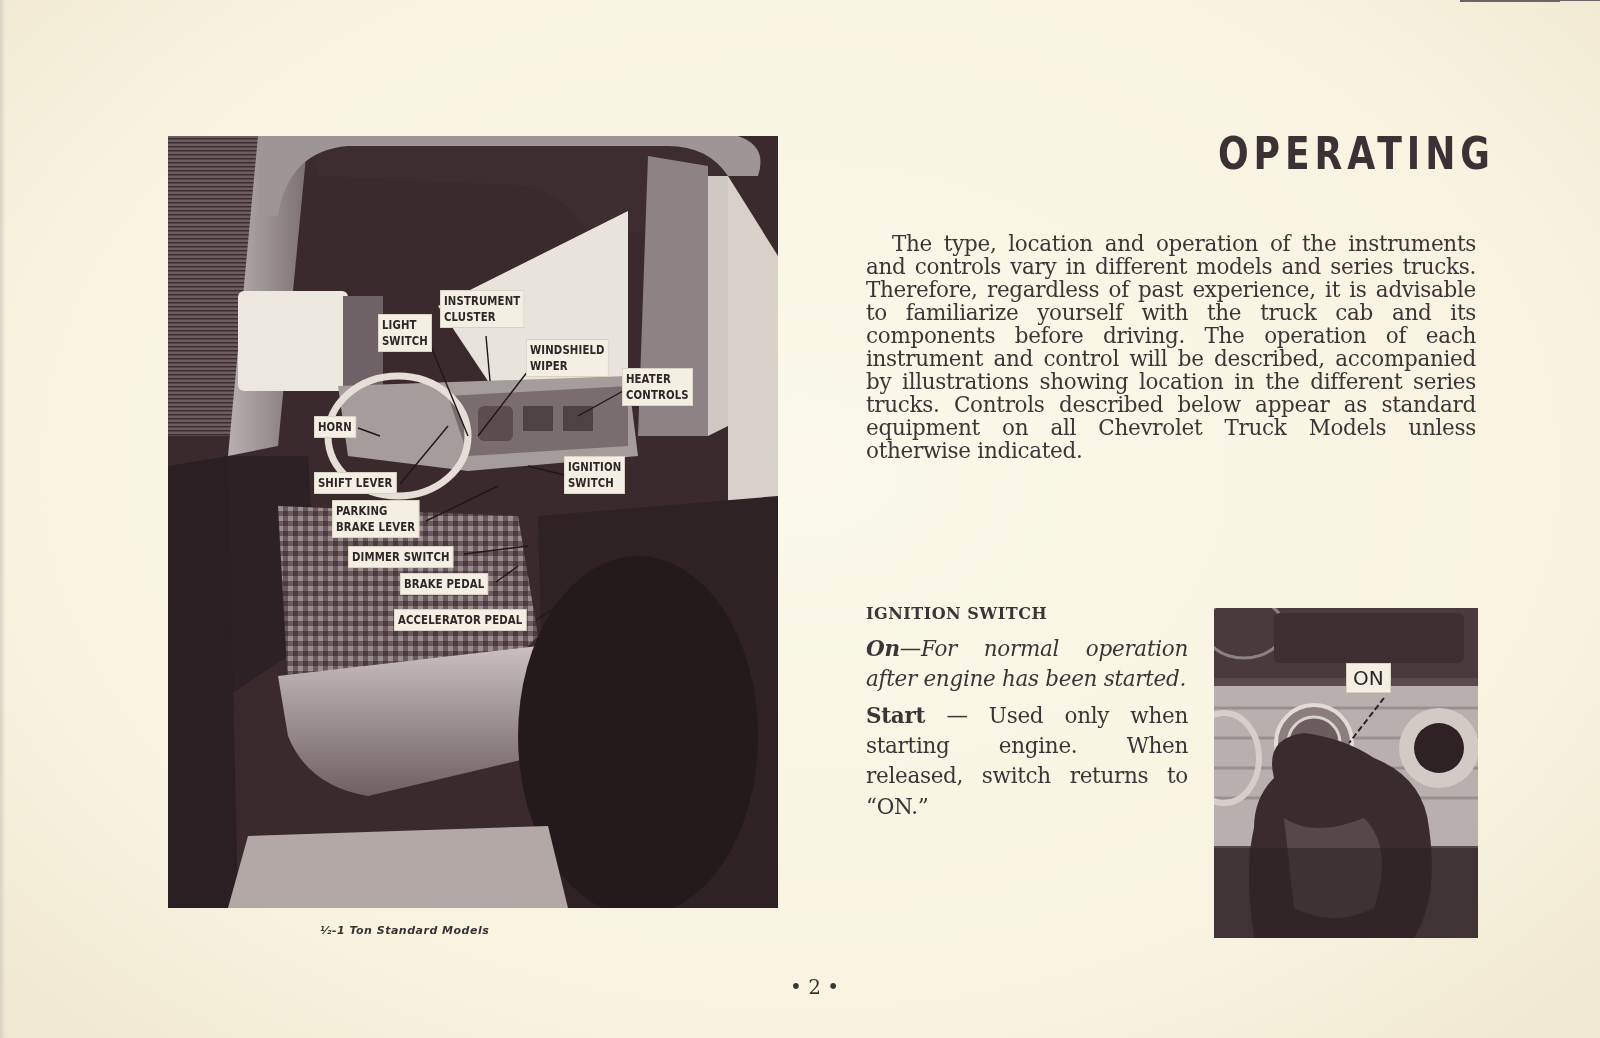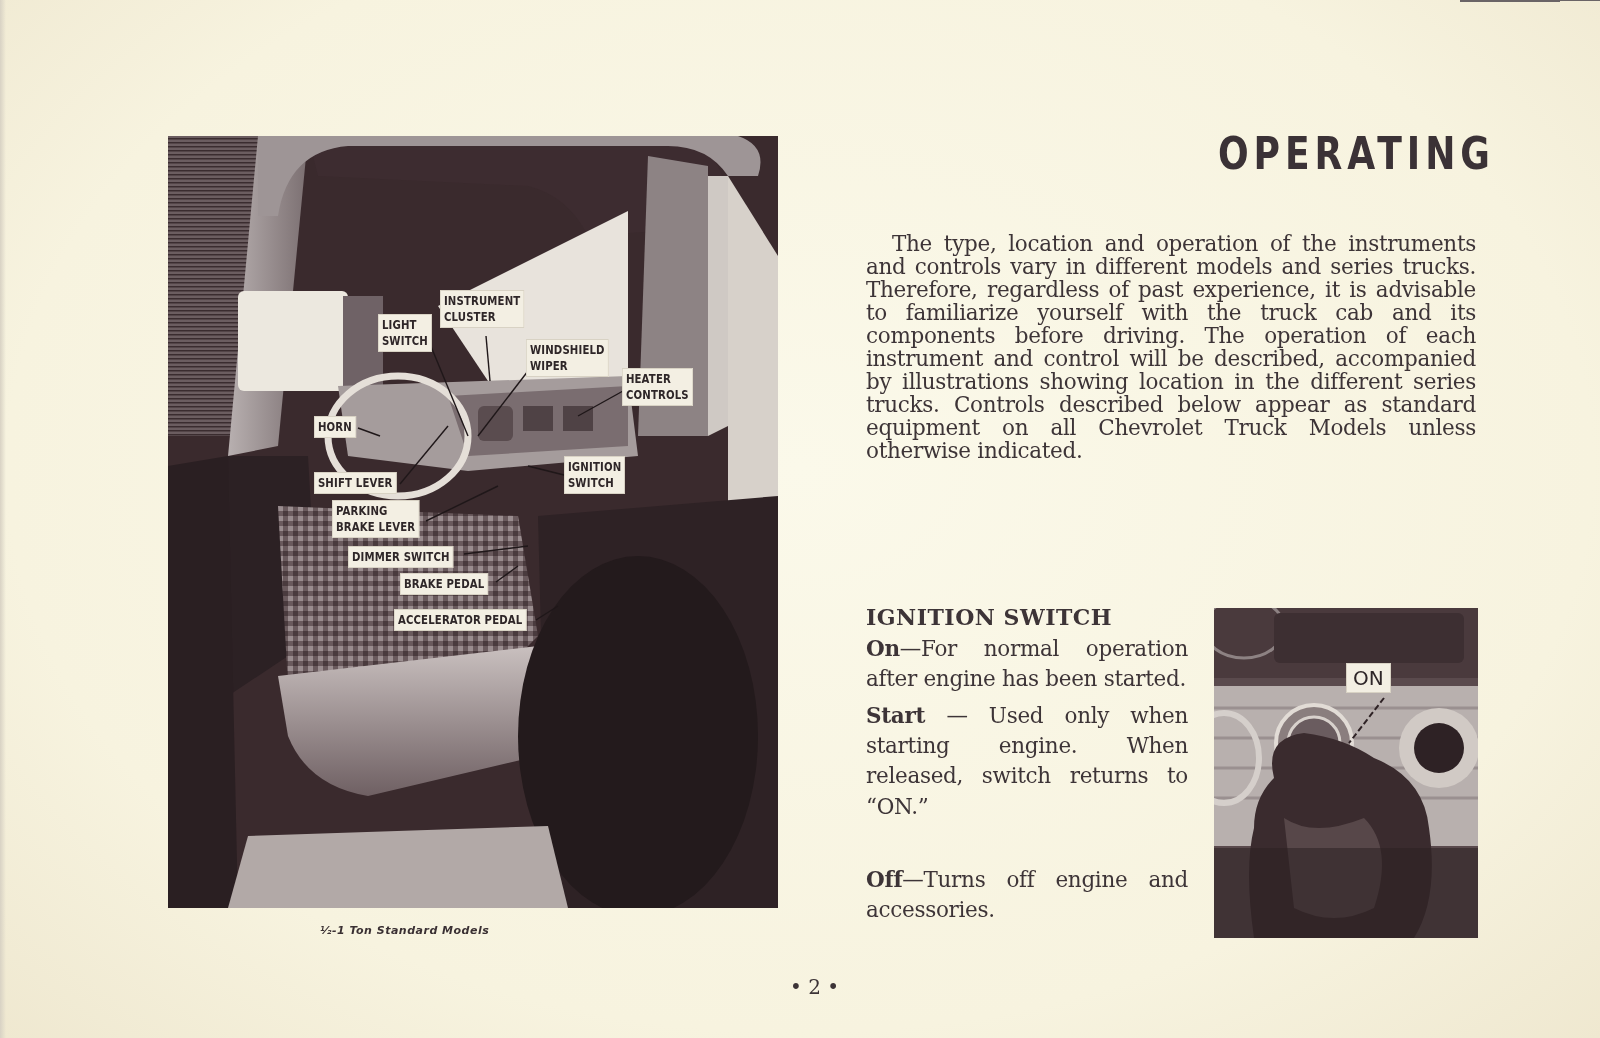--- a/index.html
+++ b/index.html
@@ -70,34 +70,34 @@
       font-size: 21.5px; line-height: 23px;
       color: #3d3437;
       text-align: justify;
       text-indent: 26px;
       letter-spacing: -0.3px;
     }
 
     .section-title {
       position: absolute; left: 866px; top: 604px;
       font-family: "DejaVu Serif", serif;
-      font-weight: bold; font-size: 22px; color: #3d3437;
+      font-weight: bold; font-size: 16px; color: #3d3437;
       letter-spacing: 0.5px;
     }
 
     .def {
       position: absolute; left: 866px; width: 322px;
       font-family: "DejaVu Serif", serif;
       font-size: 21.5px; line-height: 30.2px;
       color: #3d3437;
       text-align: justify;
       letter-spacing: -0.3px;
     }
     .def .term { font-weight: bold; }
-    .def-on { top: 634px; }
+    .def-on { top: 634px; font-style: italic; }
     .def-start { top: 701px; }
     .def-off { top: 865px; }
 
     
     .photo2 {
       position: absolute; left: 1214px; top: 608px; width: 264px; height: 330px;
       background: #5a4a4d; overflow: hidden;
     }
     .photo2 svg { position: absolute; left: 0; top: 0; }
     .on-label {
@@ -248,23 +248,20 @@
   <div class="body-text">The type, location and operation of the instruments and controls vary in different models and series trucks. Therefore, regardless of past experience, it is advisable to familiarize yourself with the truck cab and its components before driving. The operation of each instrument and control will be described, accompanied by illustrations showing location in the different series trucks. Controls described below appear as standard equipment on all Chevrolet Truck Models unless otherwise indicated.</div>
 
   <div class="section-title">IGNITION SWITCH</div>
 
   <div class="def def-on">
     <span class="term">On</span><span>—</span><span>For normal operation after engine has been started.</span>
   </div>
   <div class="def def-start">
     <span class="term">Start</span><span> — </span><span>Used only when starting engine. When released, switch returns to “ON.”</span>
   </div>
-  <div class="def def-off">
-    <span class="term">Off</span><span>—</span><span>Turns off engine and accessories.</span>
-  </div>
 
   <div class="photo2">
     <svg width="264" height="330" viewBox="0 0 264 330">
       <rect width="264" height="330" fill="#5a4a4d"></rect>
 
       <rect x="0" y="0" width="264" height="70" fill="#4a3a3d"></rect>
       <ellipse cx="30" cy="20" rx="40" ry="30" fill="none" stroke="#8d8283" stroke-width="3"></ellipse>
       <rect x="60" y="5" width="190" height="50" rx="6" fill="#3d2f32"></rect>
 
       <rect x="0" y="78" width="264" height="160" fill="#b8b0ae"></rect>

